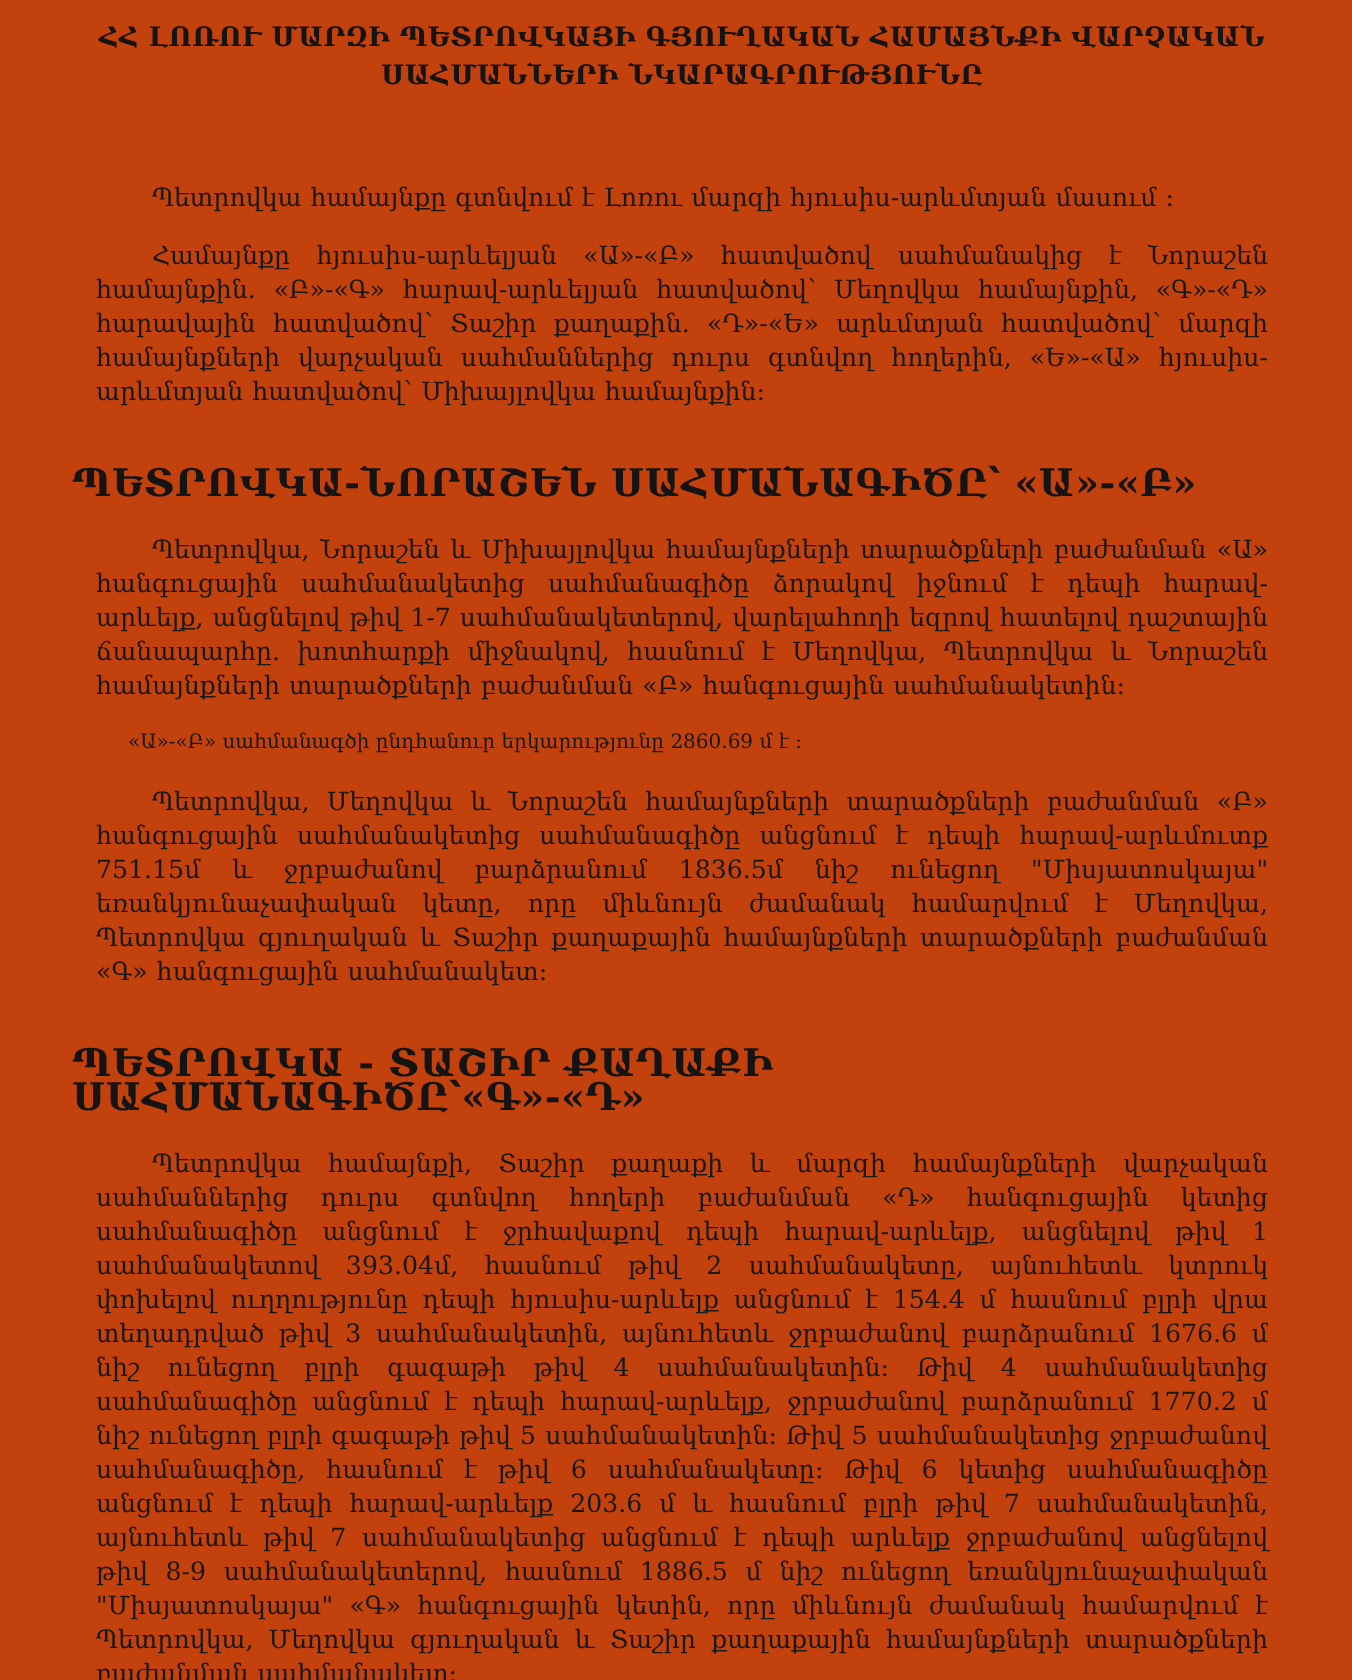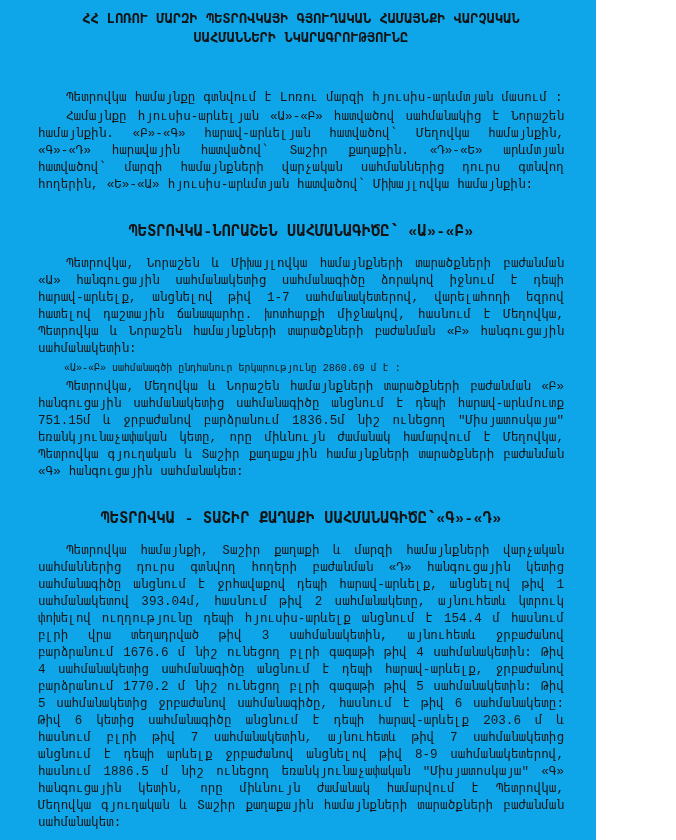--- a/index.html
+++ b/index.html
@@ -9,53 +9,51 @@
   }
   body {
     width: 676px;
     height: 840px;
     overflow: hidden;
     font-family: "DejaVu Serif", "DejaVu Sans", "Liberation Serif", serif;
     color: #181818;
   }
   .page {
     box-sizing: border-box;
-    width: 596px;
+    width: 676px;
     height: 840px;
     padding: 10px 30px 0 36px;
-    background: #0ea5e9;
-    font-family: Liberation Mono, monospace;
+    background: #c2410c;
   }
   .doc-title {
     text-align: center;
     font-weight: bold;
     font-size: 13.4px;
     line-height: 19px;
     letter-spacing: 0.2px;
     margin: 0 0 42px 0;
     color: #141414;
   }
   .para {
-    margin: 2px;
+    margin: 12px;
     text-align: justify;
     text-indent: 28px;
     font-size: 12.6px;
     line-height: 17px;
     word-spacing: 0.5px;
   }
   .length-line {
     margin: 0;
     text-indent: 28px;
     font-size: 10px;
     line-height: 17px;
   }
   .sec-heading {
-    text-align: center;
     font-weight: bold;
-    font-size: 15px;
+    font-size: 19px;
     line-height: 17px;
     letter-spacing: 0.3px;
     margin: 30px 0 15px 0;
     color: #141414;
   }
 </style>
 </head>
 <body>
 
 <div class="page">

